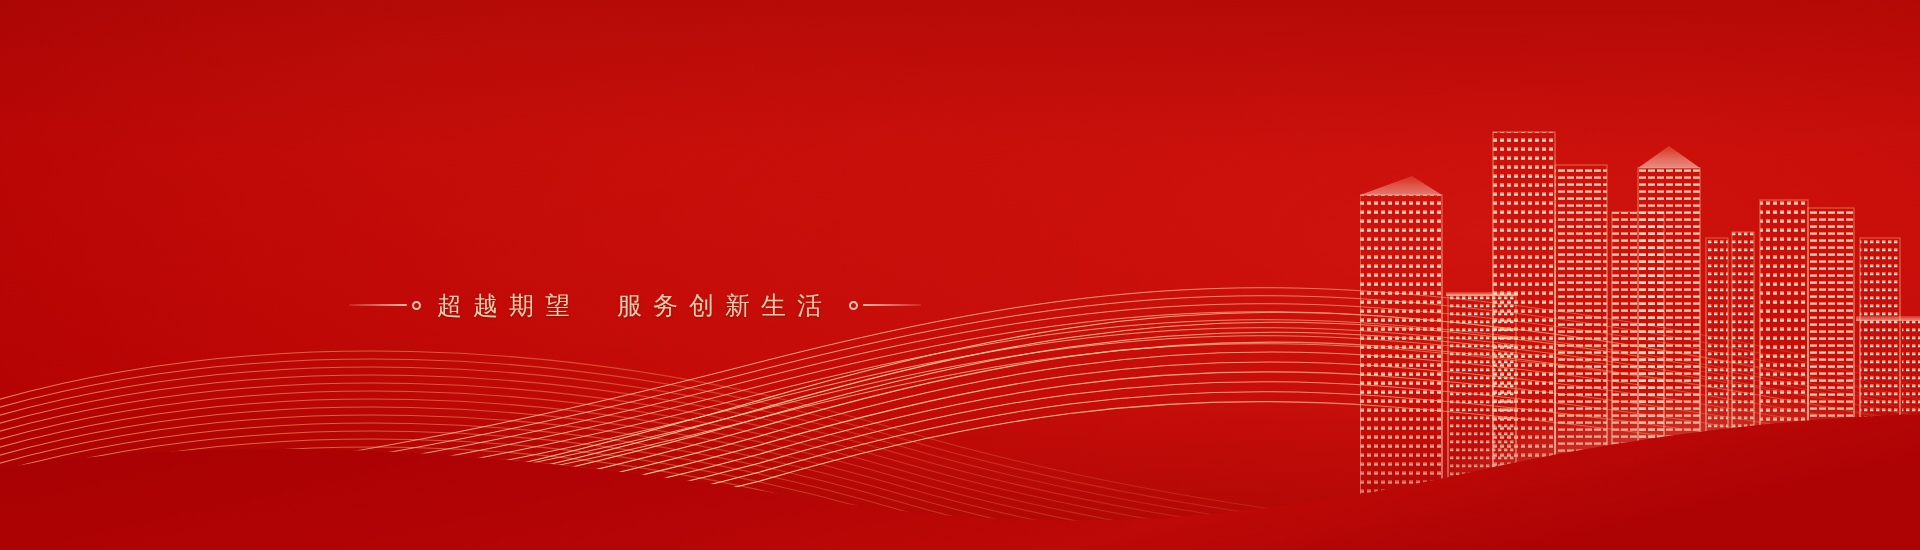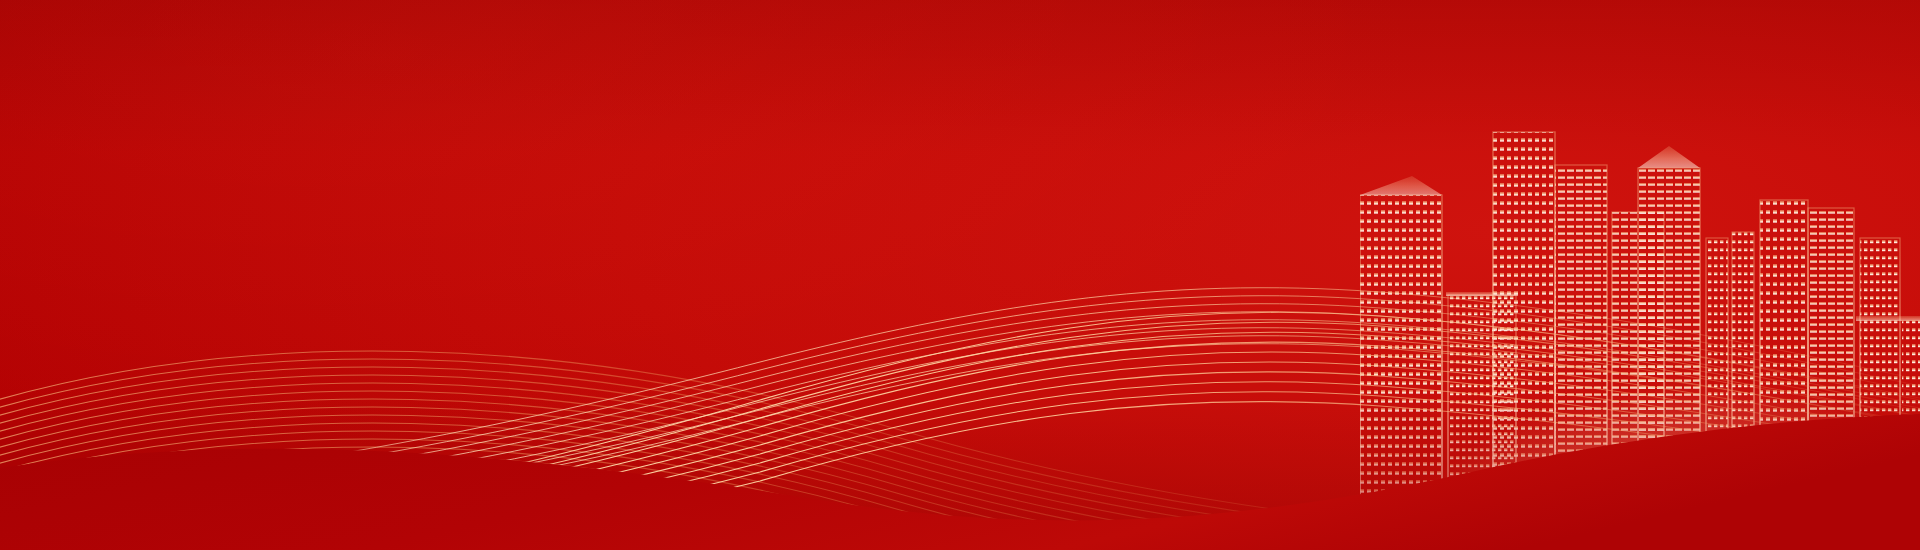--- a/index.html
+++ b/index.html
@@ -316,14 +316,31 @@
           <stop offset="0%" stop-color="#a50103"></stop>
           <stop offset="45%" stop-color="#b20305"></stop>
           <stop offset="78%" stop-color="#bd0907"></stop>
           <stop offset="100%" stop-color="#ae0305"></stop>
         </linearGradient>
       </defs>
       <path d="M0 468 C 260 430 520 452 820 500 C 1060 538 1260 520 1480 470 C 1660 430 1810 418 1920 414 L1920 550 L0 550 Z" fill="url(#solidW)"></path>
     </svg>
   </div>
 
+  <div class="headline">
+    <h1 class="title">先锋力量  榜样在身边</h1>
+
+    <div class="subtitle-row">
+      <span class="deco-line left">
+        <span class="bar"></span>
+        <span class="dot"></span>
+      </span>
+
+      <span class="subtitle">超越期望  服务创新生活</span>
+
+      <span class="deco-line right">
+        <span class="dot"></span>
+        <span class="bar"></span>
+      </span>
+    </div>
+  </div>
 
 </div>
 
 </body></html>

